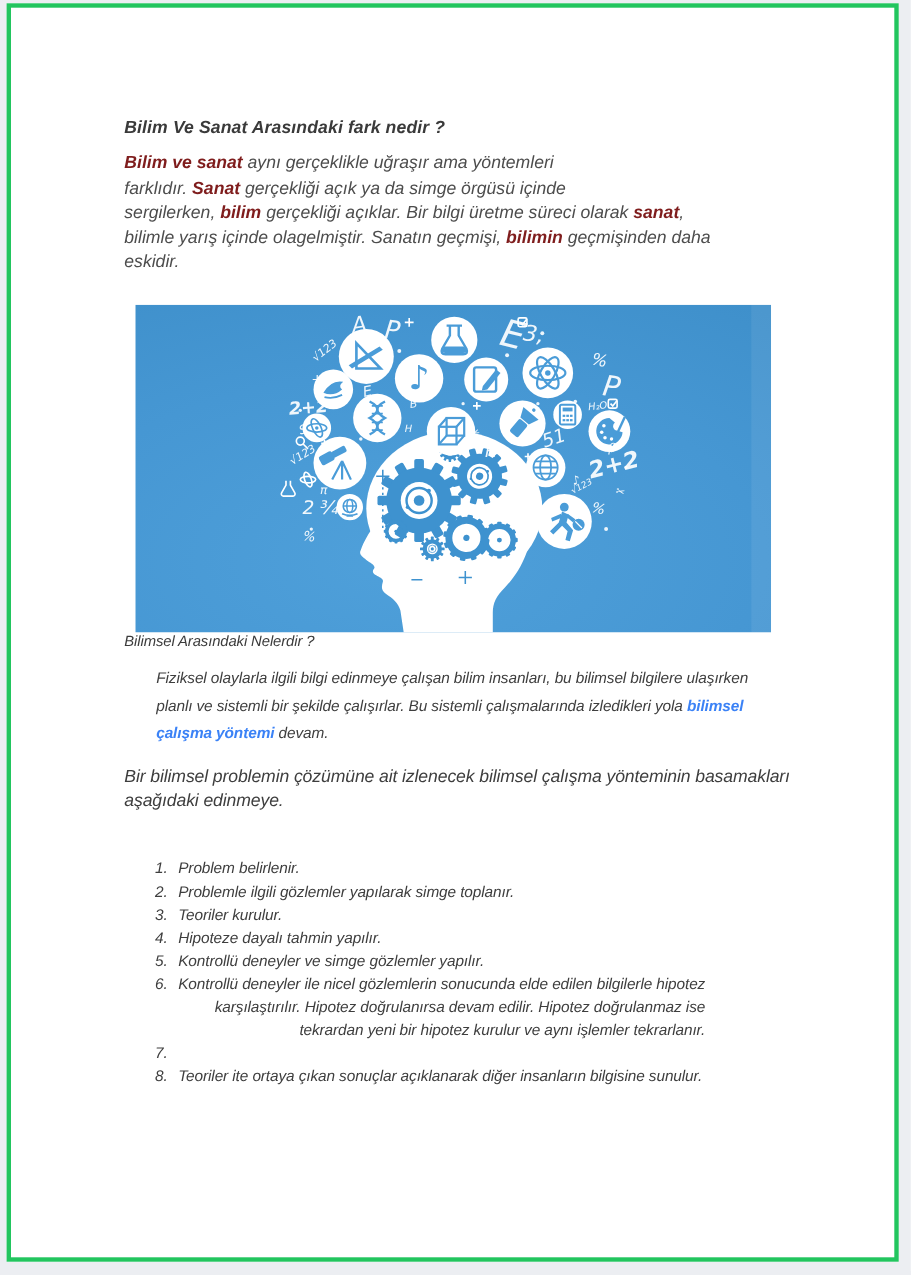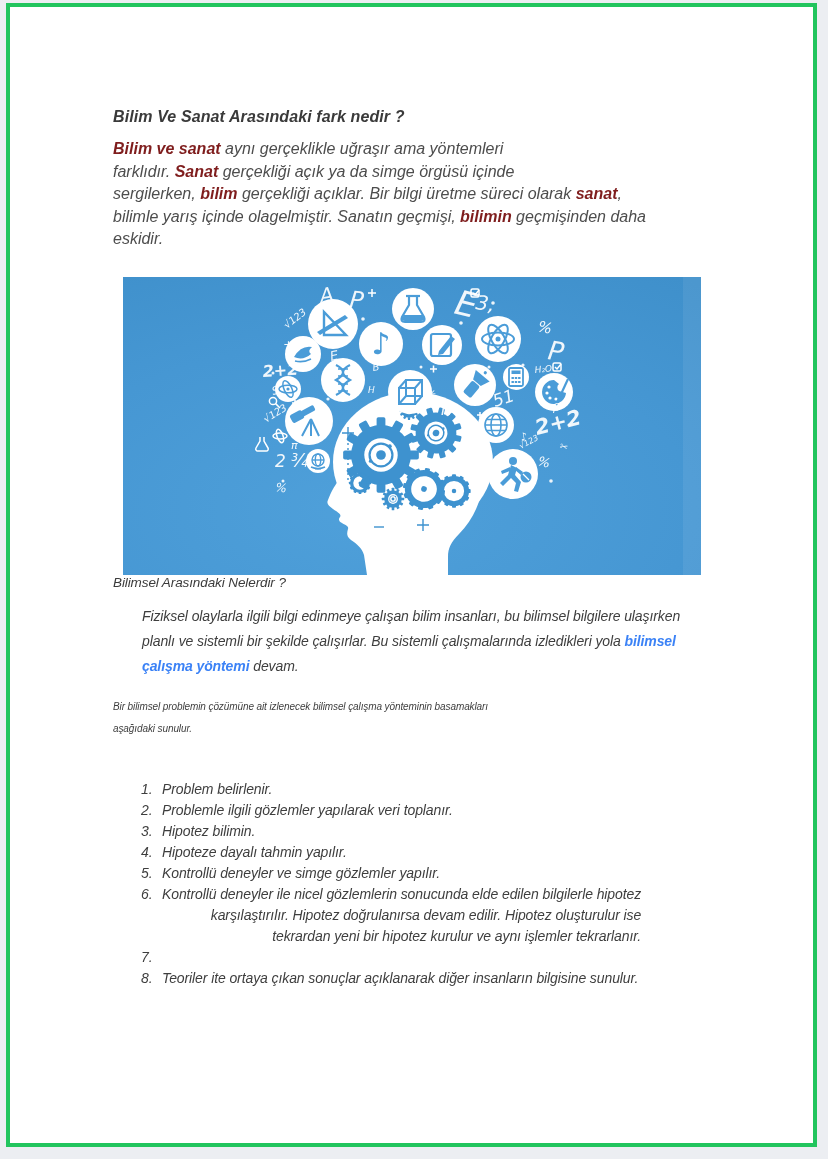--- a/index.html
+++ b/index.html
@@ -29,21 +29,21 @@
   .fig-caption{
     left:103px;top:568px;
     font-size:13.5px;color:#3b3b3b;letter-spacing:-.1px;white-space:nowrap;
   }
   .para-science{
     left:103px;top:597px;
     font-size:14px;line-height:25px;color:#3e3e3e;letter-spacing:-.1px;white-space:nowrap;margin-left:29px;
   }
   .para-steps-intro{
     left:103px;top:689px;
-    font-size:10px;line-height:21.5px;color:#3e3e3e;letter-spacing:-.1px;white-space:nowrap;
+    font-size:16px;line-height:21.5px;color:#3e3e3e;letter-spacing:-.1px;white-space:nowrap;
   }
   .para-science .b,.para-steps-intro .b,.steps .b{font-weight:bold;color:#3b82f6;}
   .steps{
     left:131px;top:772px;width:600px;
     font-size:14px;line-height:21px;color:#3e3e3e;letter-spacing:-.1px;
   }
   .step{display:flex;}
   .step .num{flex:0 0 21px;}
   .step .step-text{white-space:nowrap;text-align:right;}
   
@@ -339,46 +339,46 @@
             <text transform="translate(436 172) rotate(15)" font-size="10" opacity="0.92">✂</text>
             <text transform="translate(160 72) rotate(0)" font-size="13" opacity="0.92">+</text>
           </g>
       </svg>
     </div>
 
     <div class="abs fig-caption">Bilimsel Arasındaki Nelerdir ?</div>
 
     <div class="abs para-science"><span>Fiziksel olaylarla ilgili bilgi edinmeye çalışan bilim insanları, bu bilimsel bilgilere ulaşırken</span><br><span>planlı ve sistemli bir şekilde çalışırlar. Bu sistemli çalışmalarında izledikleri yola </span><span class="b">bilimsel</span><br><span class="b">çalışma yöntemi</span><span> devam.</span></div>
 
-    <div class="abs para-steps-intro"><span>Bir bilimsel problemin çözümüne ait izlenecek bilimsel çalışma yönteminin basamakları</span><br><span>aşağıdaki sunulur.</span></div>
+    <div class="abs para-steps-intro"><span>Bir bilimsel problemin çözümüne ait izlenecek bilimsel çalışma yönteminin basamakları</span><br><span>aşağıdaki edinmeye.</span></div>
 
     <div class="abs steps">
         <div class="step">
           <span class="num">1.</span>
           <div class="step-text"><span>Problem belirlenir.</span></div>
         </div>
         <div class="step">
           <span class="num">2.</span>
-          <div class="step-text"><span>Problemle ilgili gözlemler yapılarak veri toplanır.</span></div>
+          <div class="step-text"><span>Problemle ilgili gözlemler yapılarak simge toplanır.</span></div>
         </div>
         <div class="step">
           <span class="num">3.</span>
-          <div class="step-text"><span>Hipotez bilimin.</span></div>
+          <div class="step-text"><span>Teoriler kurulur.</span></div>
         </div>
         <div class="step">
           <span class="num">4.</span>
           <div class="step-text"><span>Hipoteze dayalı tahmin yapılır.</span></div>
         </div>
         <div class="step">
           <span class="num">5.</span>
           <div class="step-text"><span>Kontrollü deneyler ve simge gözlemler yapılır.</span></div>
         </div>
         <div class="step">
           <span class="num">6.</span>
-          <div class="step-text"><span>Kontrollü deneyler ile nicel gözlemlerin sonucunda elde edilen bilgilerle hipotez</span><br><span>karşılaştırılır. Hipotez doğrulanırsa devam edilir. Hipotez oluşturulur ise</span><br><span>tekrardan yeni bir hipotez kurulur ve aynı işlemler tekrarlanır.</span></div>
+          <div class="step-text"><span>Kontrollü deneyler ile nicel gözlemlerin sonucunda elde edilen bilgilerle hipotez</span><br><span>karşılaştırılır. Hipotez doğrulanırsa devam edilir. Hipotez doğrulanmaz ise</span><br><span>tekrardan yeni bir hipotez kurulur ve aynı işlemler tekrarlanır.</span></div>
         </div>
         <div class="step">
           <span class="num">7.</span>
         </div>
         <div class="step">
           <span class="num">8.</span>
           <div class="step-text"><span>Teoriler ite ortaya çıkan sonuçlar açıklanarak diğer insanların bilgisine sunulur.</span></div>
         </div>
       </div>
 

